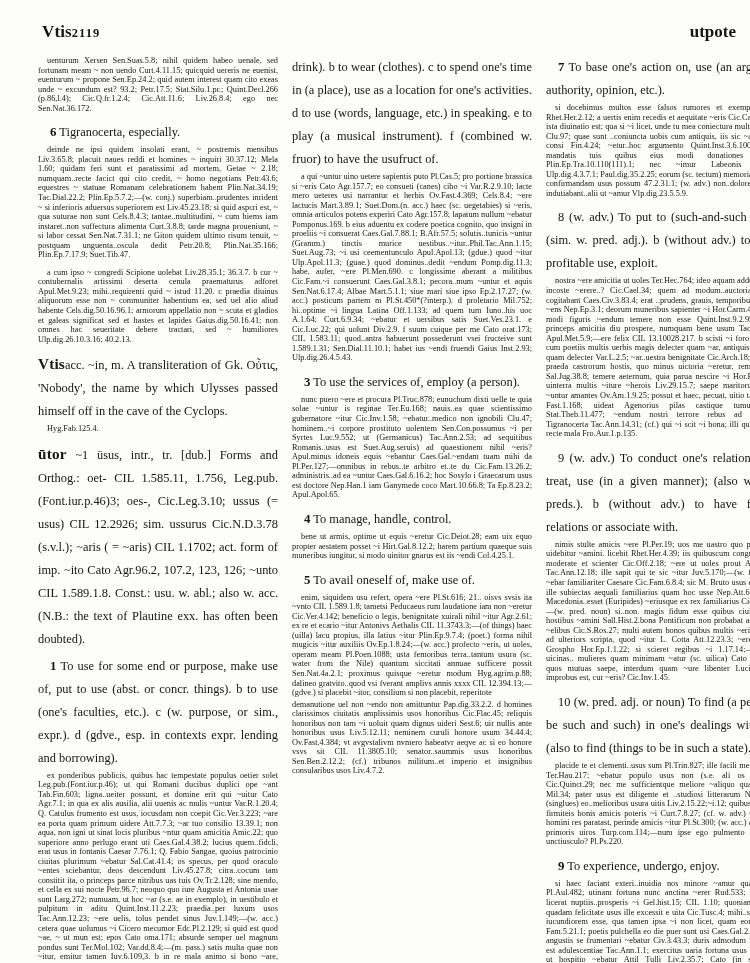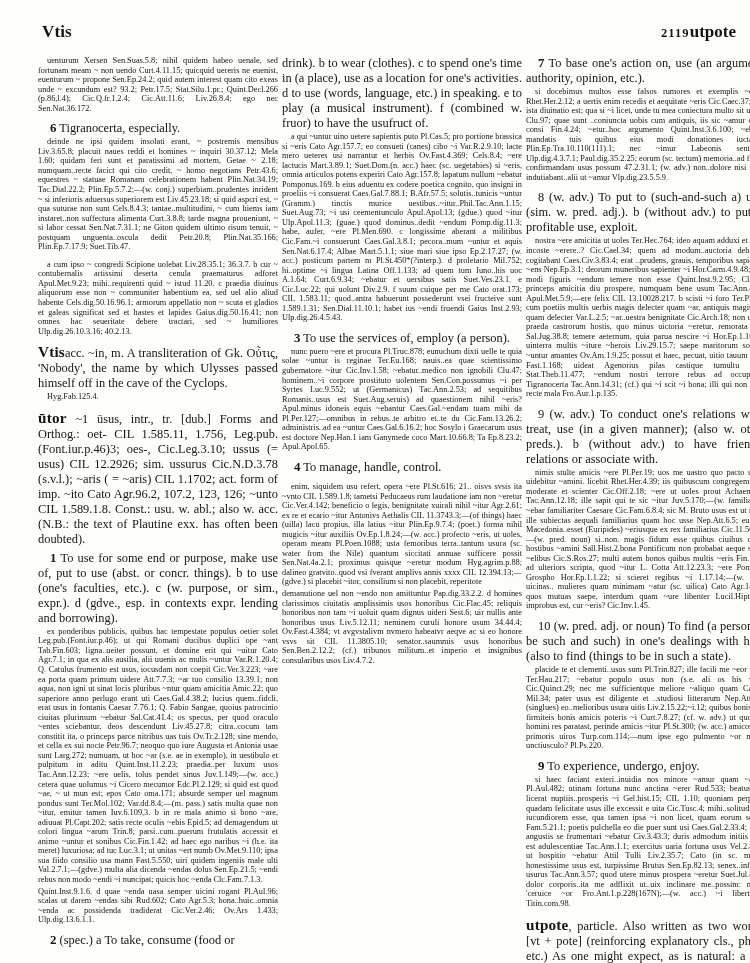--- a/index.html
+++ b/index.html
@@ -21,41 +21,41 @@
   
   .runhead{
     display:flex;align-items:baseline;
     height:22px;margin:0 4px 12px 4px;
   }
   .rh-left{
     font-weight:bold;font-size:17px;letter-spacing:.1px;
     flex:0 0 auto;
   }
   .rh-center{
-    flex:1 1 auto;text-align:right;
+    flex:1 1 auto;text-align:left;
     font-size:12.5px;font-weight:bold;letter-spacing:1.1px;
   }
   .rh-right{
     flex:0 0 auto;font-weight:bold;font-size:17px;
     text-align:right;
   }
   
   .cols{
     display:flex;
     height:908px;
-    gap:4px;
+    gap:14px;
   }
   .col{
     width:240px;flex:0 0 240px;
     position:relative;
     overflow:hidden;
   }
   
   .def{
-    font-size:12.4px;line-height:15px;
+    font-size:12.4px;line-height:23px;
     text-align:justify;
     margin:0 0 1px 0;
     text-indent:0;
     -webkit-hyphens:auto;hyphens:auto;
   }
   .def.indent{text-indent:12px;}
   .cit{
     font-size:8.3px;line-height:9.55px;
     text-align:justify;
     margin:0 0 2px 0;
@@ -107,21 +107,23 @@
     </div>
 
     <div class="col">
       <p class="def cont">drink).  b to wear (clothes).  c to spend one's time in (a place), use as a location for one's activities.  d to use (words, language, etc.) in speaking.  e to play (a musical instrument).  f (combined w. fruor) to have the usufruct of.</p>
       <p class="cit">a qui ~untur uino uetere sapientis puto Pl.Cas.5; pro portione brassica si ~eris Cato Agr.157.7; eo consueti (canes) cibo ~i Var.R.2.9.10; lacte mero ueteres usi narrantur et herbis Ov.Fast.4.369; Cels.8.4; ~ere lactucis Mart.3.89.1; Suet.Dom.(n. acc.) haec (sc. uegetabies) si ~eris, omnia articulos potens experiri Cato Agr.157.8; lapatum nullum ~ebatur Pomponus.169.  b eius aduentu ex codere poetica cognito, quo insigni in proeliis ~i consuerat Caes.Gal.7.88.1; B.Afr.57.5; solutis..tunicis ~untur (Gramm.) tinctis murice uestibus..~itur..Phil.Tac.Ann.1.15; Suet.Aug.73; ~i usi ceementunculo Apul.Apol.13; (gdue.) quod ~itur Ulp.Apol.11.3; (guae.) quod dominus..dedit ~endum Pomp.dig.11.3; habe, aufer, ~ere Pl.Men.690.  c longissime aberant a militibus Cic.Fam.~i consuerunt Caes.Gal.3.8.1; pecora..mum ~untur et aquis Sen.Nat.6.17.4; Albae Mart.5.1.1; siue mari siue ipso Ep.2.17.27; (w. acc.) posticum partem m Pl.St.450*(?interp.).  d proletario Mil.752; hi..optime ~i lingua Latina Off.1.133; ad quem tum Iuno..his uoc A.1.64; Curt.6.9.34; ~ebatur et uersibus satis Suet.Ves.23.1.  e Cic.Luc.22; qui uolunt Div.2.9.  f suum cuique per me Cato orat.173; CIL 1.583.11; quod..antra habuerunt possederunt vsei fructeive sunt 1.589.1.31; Sen.Dial.11.10.1; habet ius ~endi fruendi Gaius Inst.2.93; Ulp.dig.26.4.5.43.</p>
       <div class="gap"></div>
       <p class="def indent"><span class="snum">3</span> <span>To use the services of, employ (a person).</span></p>
       <p class="cit">nunc puero ~ere et procura Pl.Truc.878; eunuchum dixti uelle te quia solae ~untur is reginae Ter.Eu.168; nauis..ea quae scientissimo gubernatore ~itur Cic.Inv.1.58; ~ebatur..medico non ignobili Clu.47; hominem..~i corpore prostituto uolentem Sen.Con.possumus ~i per Syrtes Luc.9.552; ut (Germanicus) Tac.Ann.2.53; ad sequitibus Romanis..usus est Suet.Aug.seruis) ad quaestionem nihil ~eris? Apul.minus idoneis equis ~ebantur Caes.Gal.~endam tuam mihi da Pl.Per.127;—omnibus in rebus..te arbitro et..te du Cic.Fam.13.26.2; administris..ad ea ~untur Caes.Gal.6.16.2; hoc Sosylo i Graecarum usus est doctore Nep.Han.1 iam Ganymede coco Mart.10.66.8; Ta Ep.8.23.2; Apul.Apol.65.</p>
       <div class="gap"></div>
       <p class="def indent"><span class="snum">4</span> <span>To manage, handle, control.</span></p>
+      <p class="cit">bene ut armis, optime ut equis ~eretur Cic.Deiot.28; eam uix equo propter aestatem posset ~i Hirt.Gal.8.12.2; harem partium quaeque suis muneribus iungitur, si modo uinitor gnarus est iis ~endi Col.4.25.1.</p>
       <div class="gap"></div>
+      <p class="def indent"><span class="snum">5</span> <span>To avail oneself of, make use of.</span></p>
       <p class="cit">enim, siquidem usu refert, opera ~ere Pl.St.616; 21.. oisvs svsis ita ~vnto CIL 1.589.1.8; tametsi Peducaeus rum laudatione iam non ~eretur Cic.Ver.4.142; beneficio o legis, benignitate xuirali nihil ~itur Agr.2.61; ex re et ecario ~itur Antonivs Aethalis CIL 11.3743.3;—(of things) haec (uilla) lacu propius, illa latius ~itur Plin.Ep.9.7.4; (poet.) forma nihil mugicis ~itur auxiliis Ov.Ep.1.8.24;—(w. acc.) profecto ~eris, ut uoles, operam meam Pl.Poen.1088; usta femoribus terra..tantum usura (sc. water from the Nile) quantum siccitati annuae sufficere possit Sen.Nat.4a.2.1; proximus quisque ~eretur modum Hyg.agrim.p.88; dalineo gratvito..quod vsi fverant amplivs annis xxxx CIL 12.394.13;—(gdve.) si placebit ~itor, consilium si non placebit, reperitote</p>
       <p class="cit cont">demanutione uel non ~endo non amittuntur Pap.dig.33.2.2.  d homines clarissimos ciuitatis amplissimis usos honoribus Cic.Flac.45; reliquis honoribus non tam ~i uoluit quam dignus uideri Sest.6; uir nullis ante honoribus usus Liv.5.12.11; neminem curuli honore usum 34.44.4; Ov.Fast.4.384; vt avgvstalivm nvmero habeatvr aeqve ac si eo honore vsvs sit CIL 11.3805.10; senator..saummis usus honoribus Sen.Ben.2.12.2; (cf.) tribunos militum..et imperio et insignibus consularibus usos Liv.4.7.2.</p>
     </div>
 
     <div class="col">
       <p class="def indent"><span class="snum">7</span> <span>To base one's action on, use (an argument, authority, opinion, etc.).</span></p>
       <p class="cit">si docebimus multos esse falsos rumores et exemplis ~emur Rhet.Her.2.12; a uertis enim recedis et aequitate ~eris Cic.Caec.37; iam ista diuinatio est; qua si ~i licet, unde tu mea coniectura multo sit uerior Clu.97; quae sunt ..coniuncta uobis cum antiquis, iis sic ~amur quasi consi Fin.4.24; ~etur..hoc argumento Quint.Inst.3.6.100; ~ebatur mandatis tuis quibus eius modi donationes iuctantur Plin.Ep.Tra.10.110(111).1; nec ~imur Labeonis sententia Ulp.dig.4.3.7.1; Paul.dig.35.2.25; eorum (sc. tectum) memoria..ad fidem confirmandam usus possum 47.2.31.1; (w. adv.) non..dolore nisi utam indutiabant..alii ut ~amur Vlp.dig.23.5.5.9.</p>
       <div class="gap"></div>
       <p class="def indent">8 (w. adv.) To put to (such-and-such a) use; (sim. w. pred. adj.).  b (without adv.) to put to profitable use, exploit.</p>
       <p class="cit">nostra ~ere amicitia ut uoles Ter.Hec.764; ideo aquam adduxi et ea tu incoste ~erere..? Cic.Cael.34; quem ad modum..auctoria deberent cogitabant Caes.Civ.3.83.4; erat ..prudens, grauis, temporibus sapienter ~ens Nep.Ep.3.1; deorum muneribus sapienter ~i Hor.Carm.4.9.48; eius modi figuris ~endum temere non esse Quint.Inst.9.2.95; Claudii princeps amicitia diu prospere, numquam bene usum Tac.Ann.4.31; Apul.Met.5.9;—ere felix CIL 13.10028.217.  b scisti ~i foro Ter.Ph.79; cum poetiis multis uerbis magis delecter quam ~ar, antiquis magis ~ar quam delecter Var.L.2.5; ~ar..uestra benignitate Cic.Arch.18; non utque praeda castrorum hostis, quo minus uictoria ~eretur, remorata sunt Sal.Jug.38.8; temere aeternum, quia parua nescire ~i Hor.Ep.1.10.43; uinterra multis ~iture ~herois Liv.29.15.7; saepe maritorum somnis ~untur amantes Ov.Am.1.9.25; possut et haec, pecuat, uitio tauum ~itur Fast.1.168; uideat Agenorius pilas castique tumultu ~itur Stat.Theb.11.477; ~endum nostri terrore rebus ad occupanda Tigranocerta Tac.Ann.14.31; (cf.) qui ~i scit ~i bona; illi qui non ~itur recte mala Fro.Aur.1.p.135.</p>

